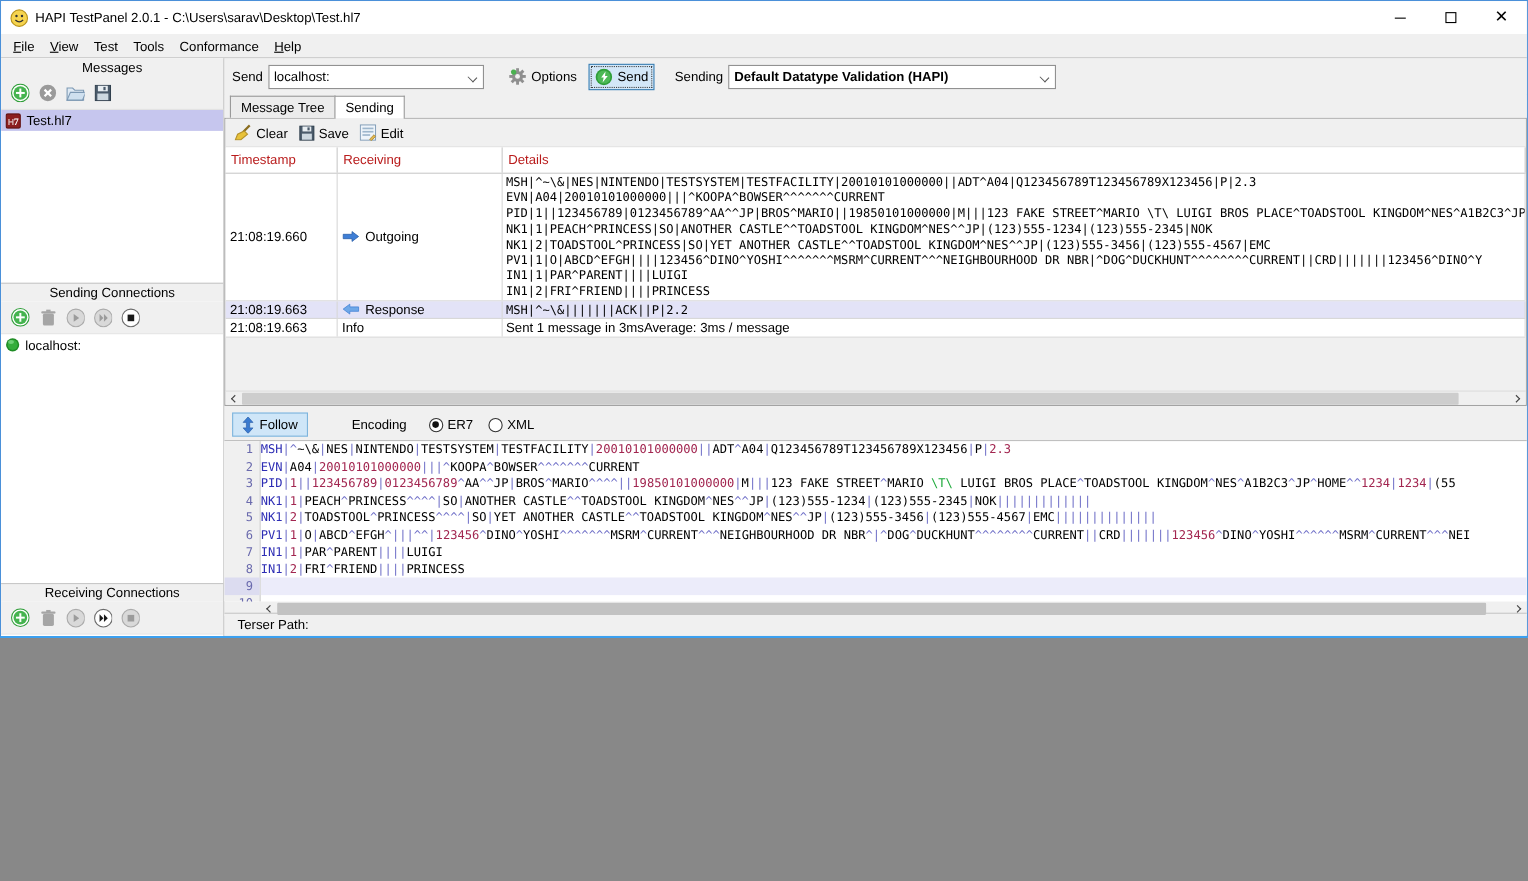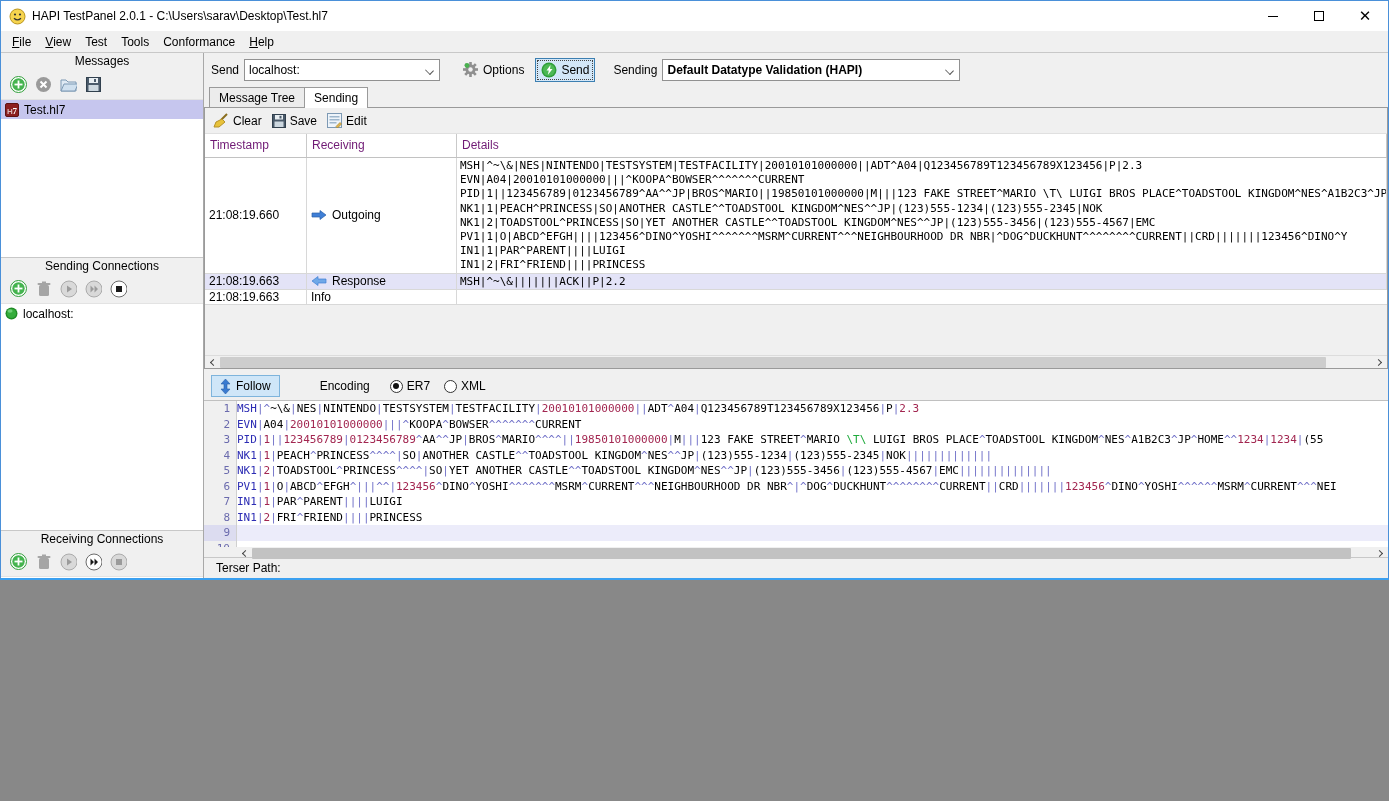--- a/index.html
+++ b/index.html
@@ -48,21 +48,21 @@
   .tabbar { height:21px; display:flex; align-items:flex-end; padding-left:5px; background:#f0f0f0; position:relative; z-index:2; flex:0 0 auto; }
   .tab { height:20px; padding:0 9px; display:flex; align-items:center; background:#ececec; border:1px solid #9a9a9a; border-bottom:none; margin-right:-1px; white-space:nowrap; }
   .tab.active { background:#fff; height:21px; margin-bottom:-1px; z-index:3; }
 
   .panel { flex:1; background:#fff; border:1px solid #9a9a9a; margin:0 0; display:flex; flex-direction:column; min-height:0; position:relative; z-index:1; }
   .toolbar-actions { height:26px; background:#f0f0f0; display:flex; align-items:center; gap:10px; padding-left:8px; border-bottom:1px solid #e0e0e0; flex:0 0 auto; }
   .abtn { display:flex; align-items:center; gap:4px; white-space:nowrap; }
 
   
   .tbl-header { height:24px; display:flex; border-bottom:1px solid #c2c2c2; flex:0 0 auto; background:#fff; }
-  .tbl-header .hcell { padding:4px 0 0 5px; border-right:1px solid #c9c9c9; color:#701a75; white-space:nowrap; }
+  .tbl-header .hcell { padding:4px 0 0 5px; border-right:1px solid #c9c9c9; color:#b91c1c; white-space:nowrap; }
   .col-ts { width:102px; flex:0 0 auto; } .col-act { width:150px; flex:0 0 auto; } .col-det { flex:1; min-width:0; }
   .tbl-body { flex:1; overflow:hidden; background:#f0f0f0; display:flex; flex-direction:column; }
   .trow { display:flex; background:#fff; border-bottom:1px solid #d8d8d8; flex:0 0 auto; }
   .trow.selected { background:#e3e3f7; }
   .tcell { border-right:1px solid #d8d8d8; overflow:hidden; }
   .tcell.ts { display:flex; align-items:center; padding-left:4px; white-space:nowrap; }
   .tcell.act { display:flex; align-items:center; gap:5px; padding-left:4px; white-space:nowrap; }
   .tcell.det { padding:1px 0 0 3px; }
   .det-line { font-family:"DejaVu Sans Mono", monospace; font-size:11px; line-height:14.2px; white-space:pre; }
   .det-plain { font-family:"Liberation Sans", sans-serif; font-size:12px; line-height:15px; white-space:pre; }
@@ -397,20 +397,23 @@
               </div>
               <div class="tcell det col-det">
                 <div class="det-line">MSH|^~\&amp;|||||||ACK||P|2.2</div>
               </div>
             </div>
             <div class="trow">
               <div class="tcell ts col-ts">21:08:19.663</div>
               <div class="tcell act col-act">
                 <span>Info</span>
               </div>
+              <div class="tcell det col-det">
+                <div class="det-plain">Sent 1 message in 3msAverage: 3ms / message</div>
+              </div>
             </div>
           </div>
 
         <div class="hscroll">
           <div class="sarrow left">
               <span></span>
             </div>
           <div class="strack">
               <div class="sthumb" style="width:96%; margin-top:1px;"></div>
             </div>

